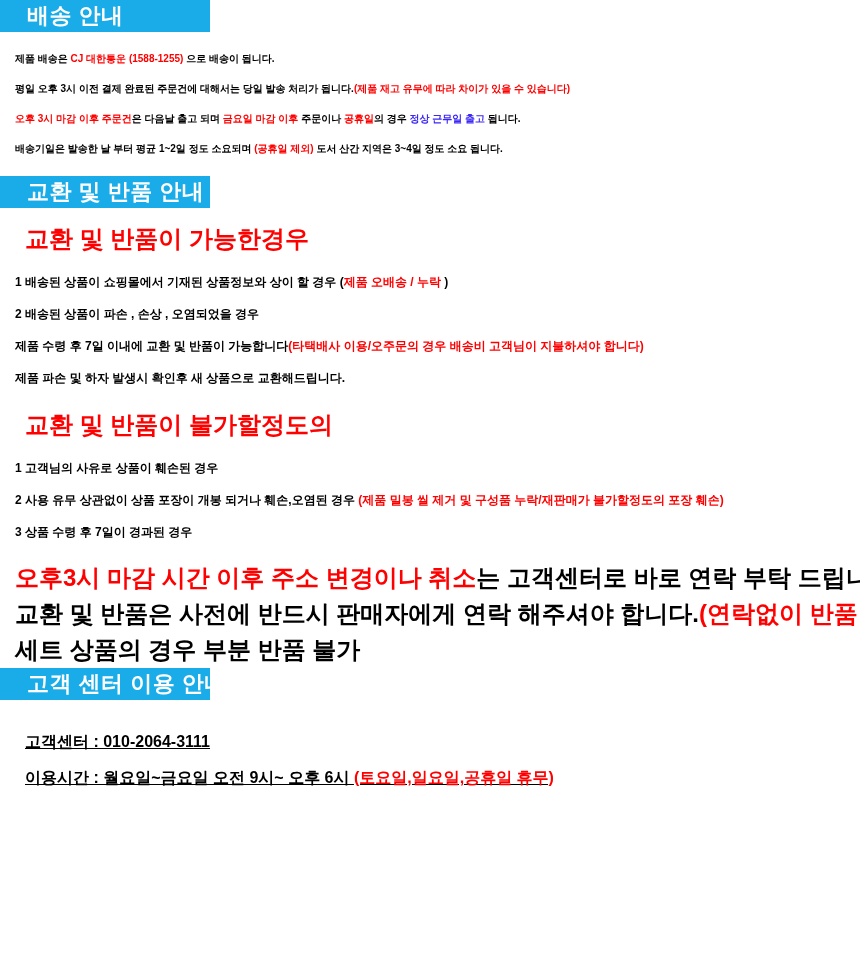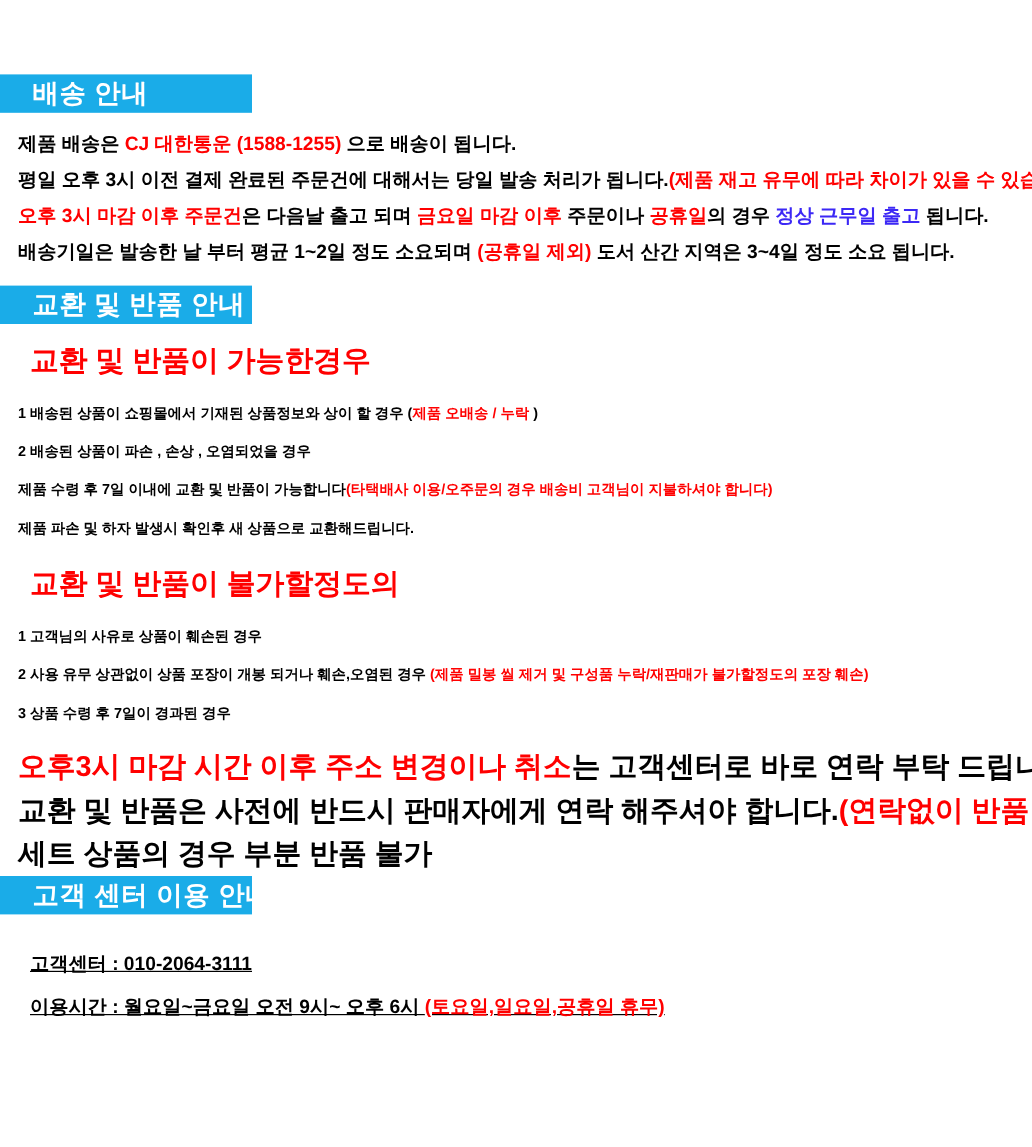--- a/index.html
+++ b/index.html
@@ -8,21 +8,20 @@
     background: #ffffff;
   }
   .page {
     width: 836px;
     min-height: 956px;
     background: #ffffff;
     font-family: "Liberation Sans", "DejaVu Sans", sans-serif;
     font-weight: bold;
     color: #000000;
     box-sizing: border-box;
-    padding-top: 62px;
   }
   .bar {
     width: 210px;
     height: 32px;
     background: #1aace8;
     color: #ffffff;
     font-size: 22px;
     line-height: 32px;
     padding-left: 27px;
     box-sizing: border-box;
@@ -31,21 +30,21 @@
   }
   .red-heading {
     margin: 18px 0 0 25px;
     font-size: 24px;
     line-height: 26px;
     color: #ff0000;
     font-weight: bold;
   }
   .lines { margin-left: 15px; }
   .body-lines { margin-top: 12px; }
-  .body-lines .line { font-size: 16px; line-height: 30px; white-space: nowrap; }
+  .body-lines .line { font-size: 10px; line-height: 30px; white-space: nowrap; }
   .possible-lines, .impossible-lines { margin-top: 14px; }
   .possible-lines .line, .impossible-lines .line { font-size: 12px; line-height: 32px; white-space: nowrap; }
   .notice-lines { margin-top: 12px; }
   .notice-lines .line { font-size: 24px; line-height: 36px; white-space: nowrap; }
   .customer-lines { margin-top: 24px; margin-left: 25px; text-decoration: underline; }
   .customer-lines .line { font-size: 16px; line-height: 36px; white-space: nowrap; }
   .c-k { color: #000000; }
   .c-r { color: #ff0000; }
   .c-b { color: #3c28f5; }
   .section { margin-top: 0; }

